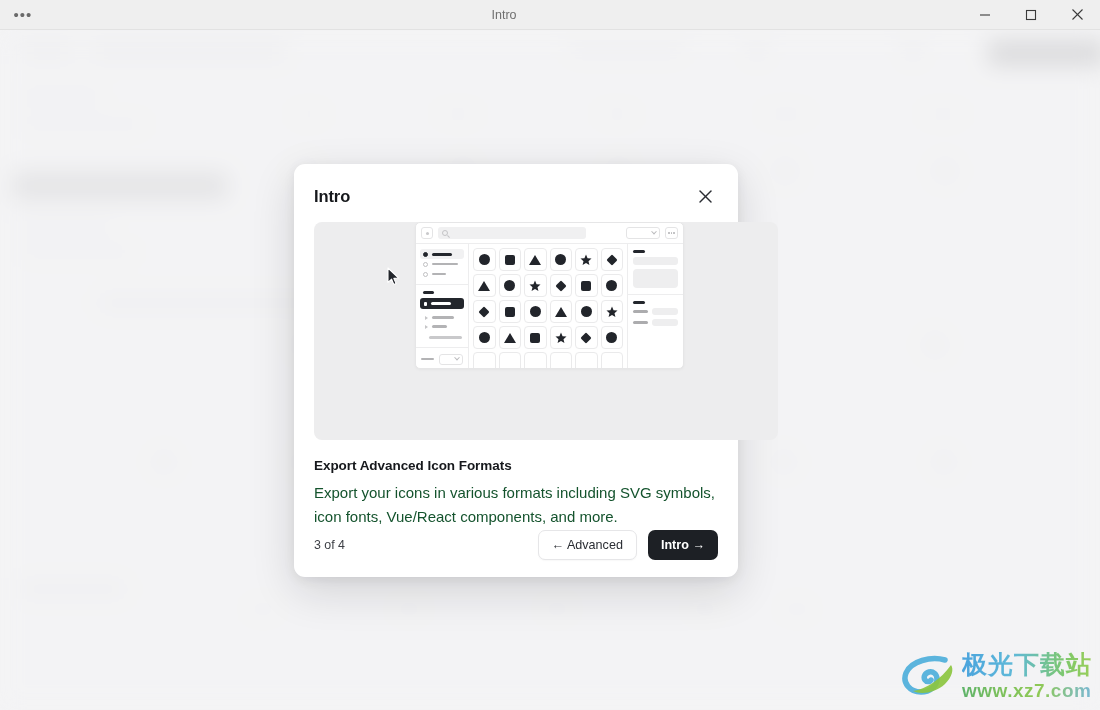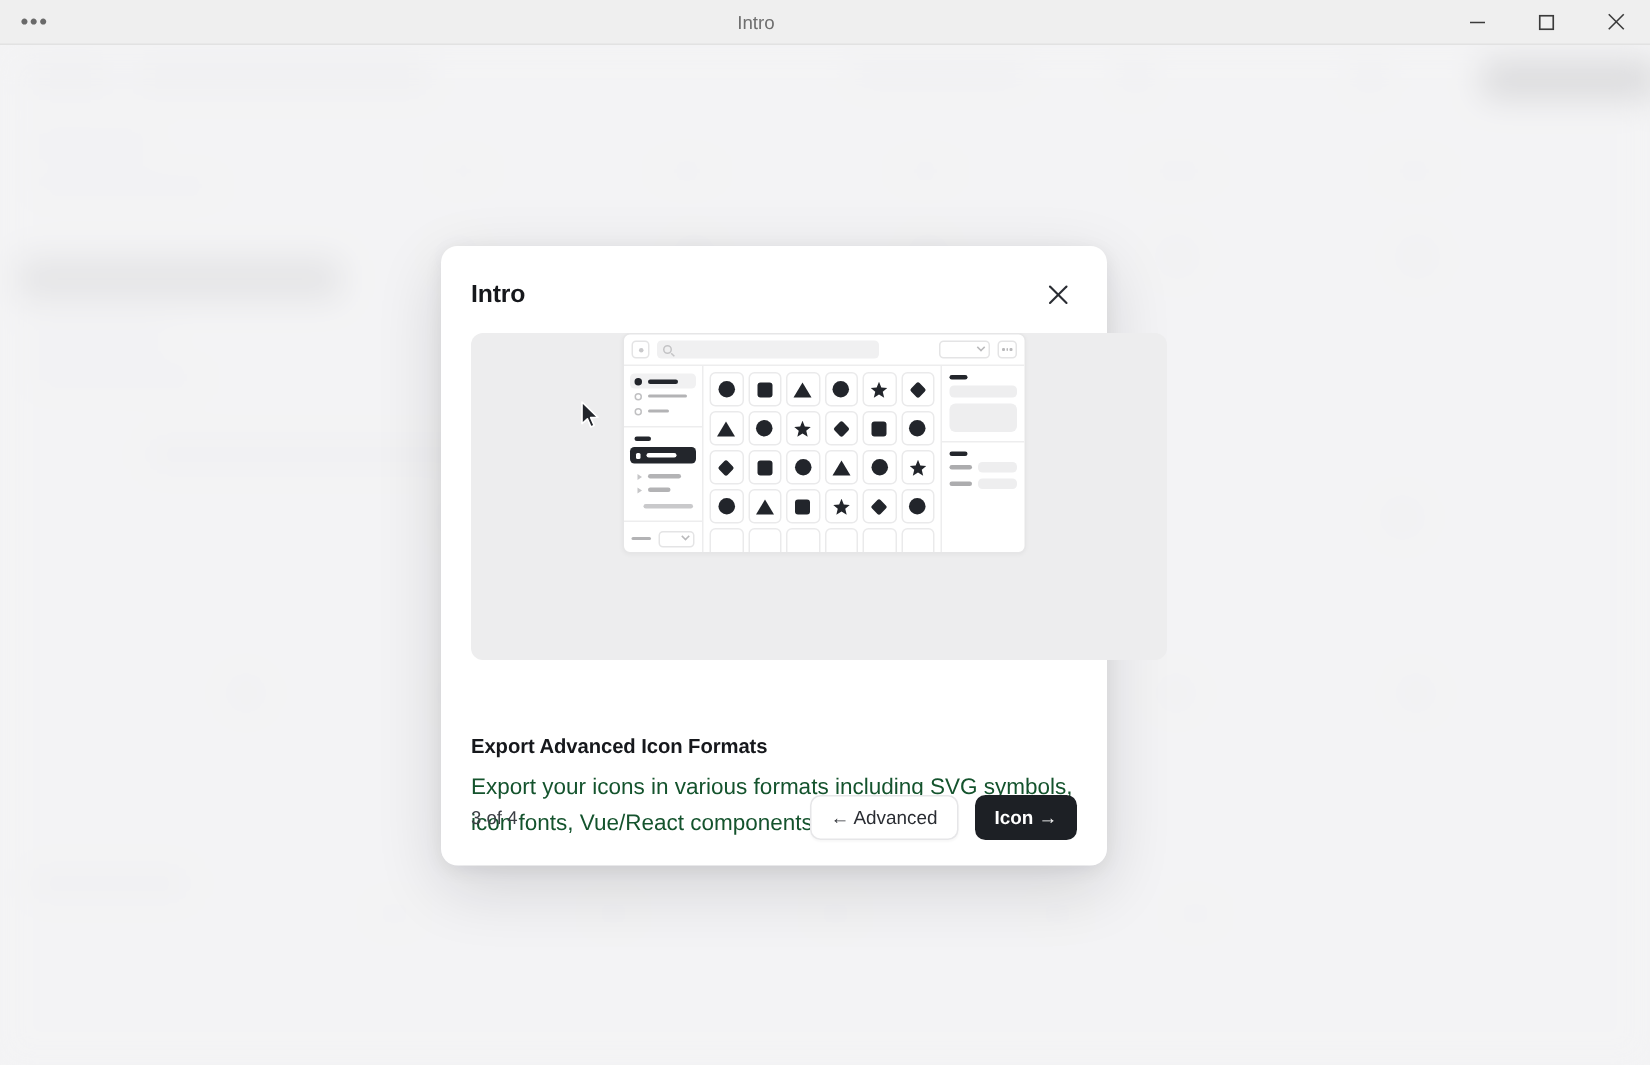--- a/index.html
+++ b/index.html
@@ -302,21 +302,21 @@
   .cursor {
     position: absolute;
     left: 73px;
     top: 45px;
     width: 14px;
     height: 19px;
     z-index: 5;
   }
 
   
-  .copy { padding-top: 18px; margin-top: 32px; }
+  .copy { padding-top: 18px; }
   .copy-title {
     font-size: 13.5px;
     font-weight: 700;
     color: #16181c;
     letter-spacing: -0.05px;
   }
   .copy-desc {
     margin-top: 8px;
     font-size: 15px;
     line-height: 1.63;
@@ -690,20 +690,32 @@
 
     <div class="copy">
       <div class="copy-title">Export Advanced Icon Formats</div>
       <div class="copy-desc">Export your icons in various formats including SVG symbols, icon fonts, Vue/React components, and more.</div>
     </div>
 
     <div class="footer">
       <div class="pager">3 of 4</div>
       <div class="btns">
         <div class="btn secondary">← Advanced</div>
-        <div class="btn primary">Icon →</div>
+        <div class="btn primary">Intro →</div>
       </div>
     </div>
 
   </div>
 
+  <div class="watermark">
+    <div class="wm-logo">
+      <svg width="56" height="46" viewBox="0 0 56 46">
+        <path d="M44,7 C30,3 10,8 5,20 C1,30 9,39 20,39 C29,39 36,33 36,26 C36,21 32,18 28,19 C24,20 22,24 24,27 C25.5,29.3 29,29 30,27" fill="none" stroke="#5bb4dd" stroke-width="5.5" stroke-linecap="round"></path>
+        <path d="M50,12 C40,26 26,36 12,38 C20,42 34,40 44,31 C51,24 53,16 50,12 Z" fill="#8cc63f" opacity="0.92"></path>
+      </svg>
+    </div>
+    <div class="wm-text">
+      <div class="wm-cn">极光下载站</div>
+      <div class="wm-url">www.xz7.com</div>
+    </div>
+  </div>
 
 </div>
 
 </body></html>

